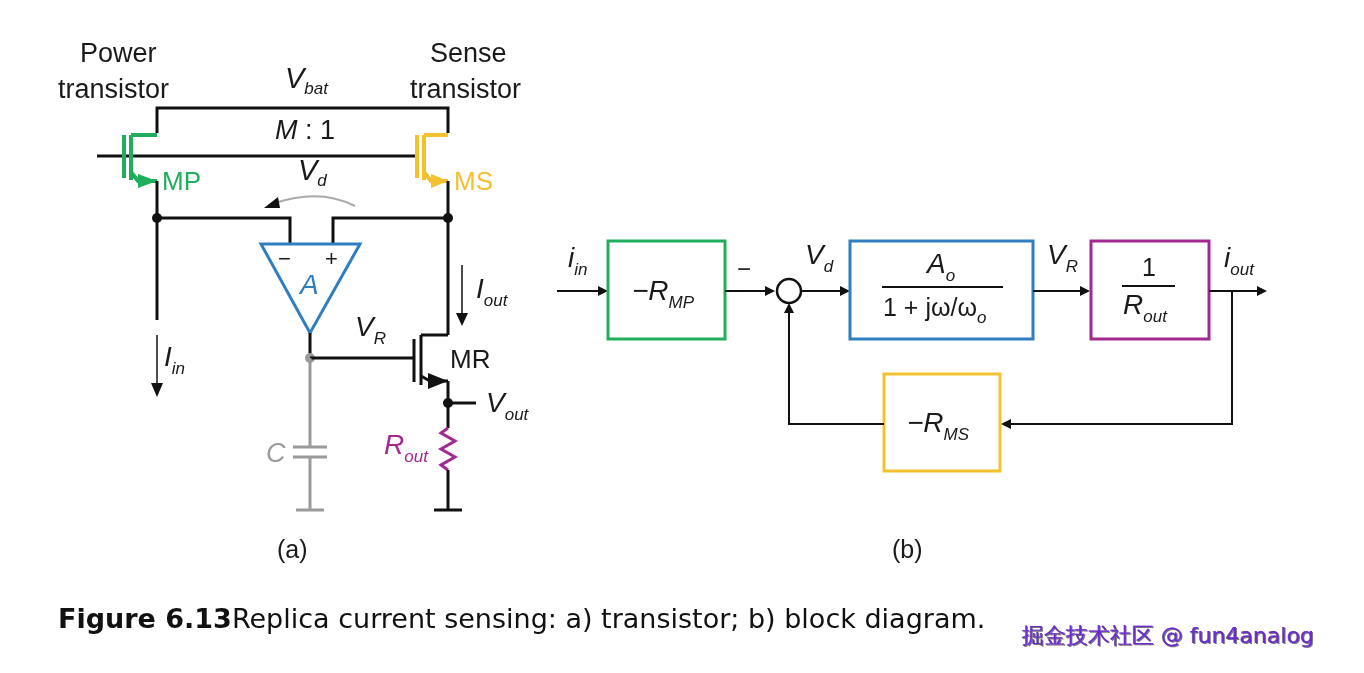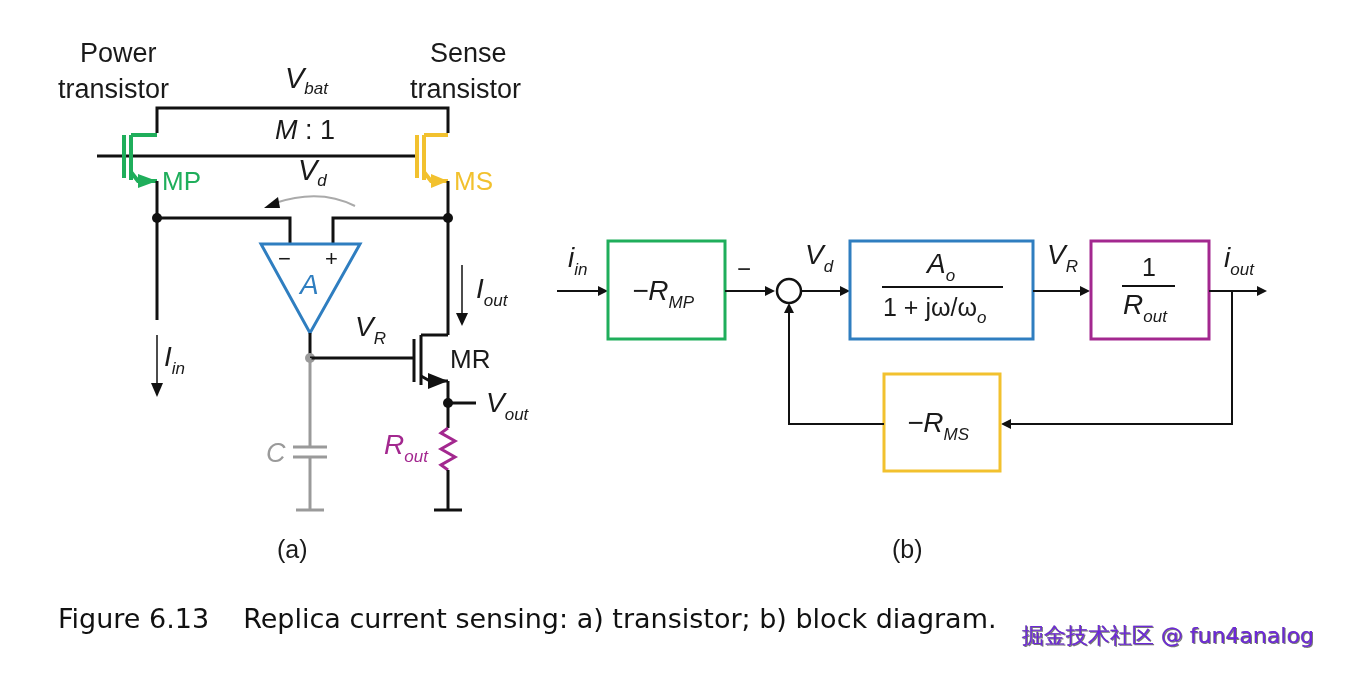--- a/index.html
+++ b/index.html
@@ -1,21 +1,21 @@
 <!DOCTYPE html>
 <html><head>
   <meta charset="utf-8">
   <style>
     html, body { margin:0; padding:0; background:#ffffff; }
     body { width:1364px; height:673px; position:relative; overflow:hidden; font-family:"Liberation Sans", sans-serif; }
     svg { position:absolute; left:0; top:0; }
     .lbl { font-family:"Liberation Sans", sans-serif; fill:#1a1a1a; }
     .it { font-style:italic; }
     .caption { position:absolute; left:58px; top:603px; font-family:"DejaVu Sans", sans-serif; font-size:27px; color:#111; white-space:nowrap; }
-    .caption b { font-weight:normal; margin-right:34px; }
+    .caption b { font-weight:bold; }
     .watermark { position:absolute; left:1022px; top:621px; font-family:"DejaVu Sans", sans-serif; font-size:22px; color:#6d28d9; text-shadow: 1px 1px 0 #777, -0.5px -0.5px 0 #999; white-space:nowrap; }
   </style>
 </head>
 <body>
 
 <svg width="1364" height="673" viewBox="0 0 1364 673">
   <defs>
     <marker id="arrowK" markerWidth="10" markerHeight="10" refX="8" refY="5" orient="auto" markerUnits="userSpaceOnUse">
       <path d="M0,0 L10,5 L0,10 z" fill="#111"></path>
     </marker>

